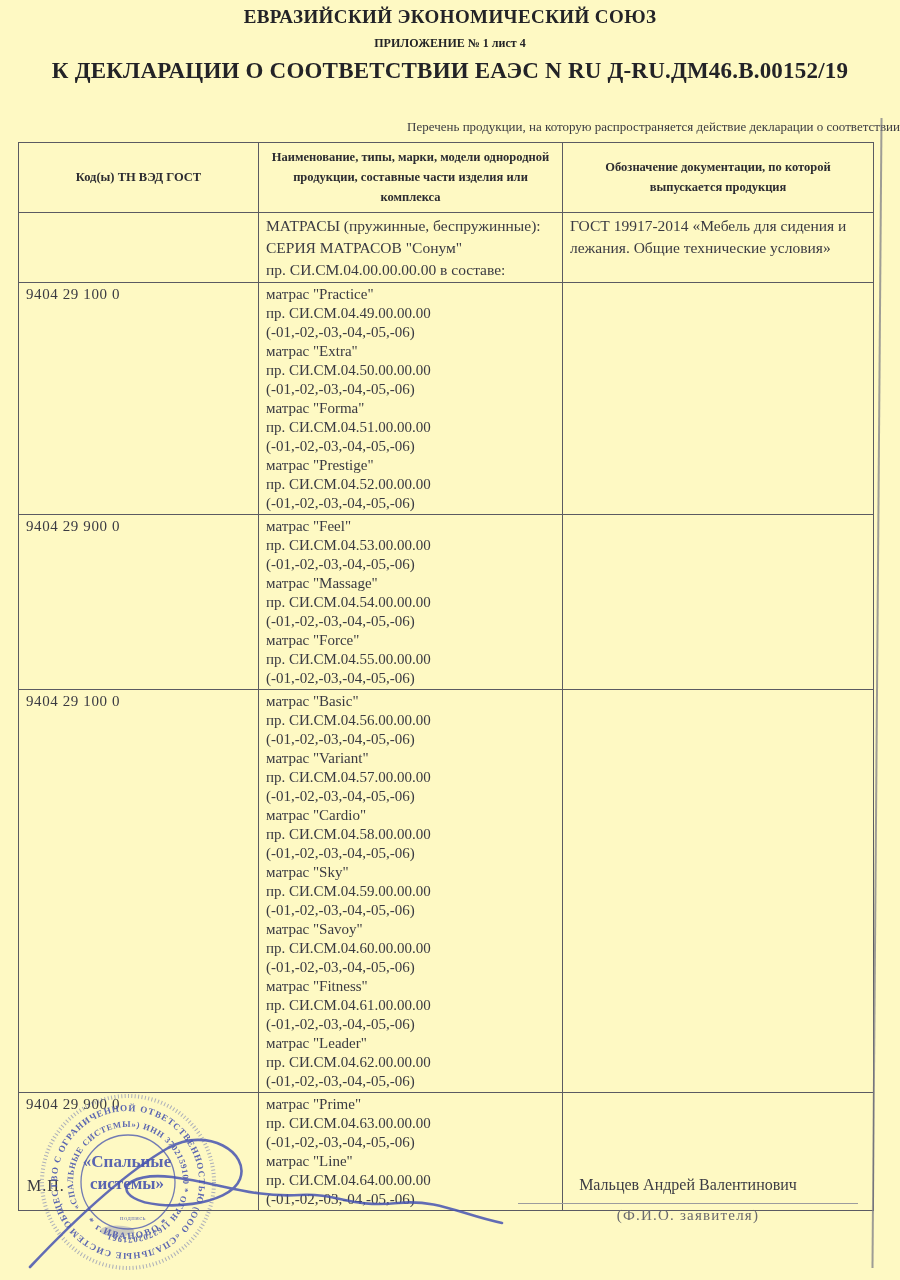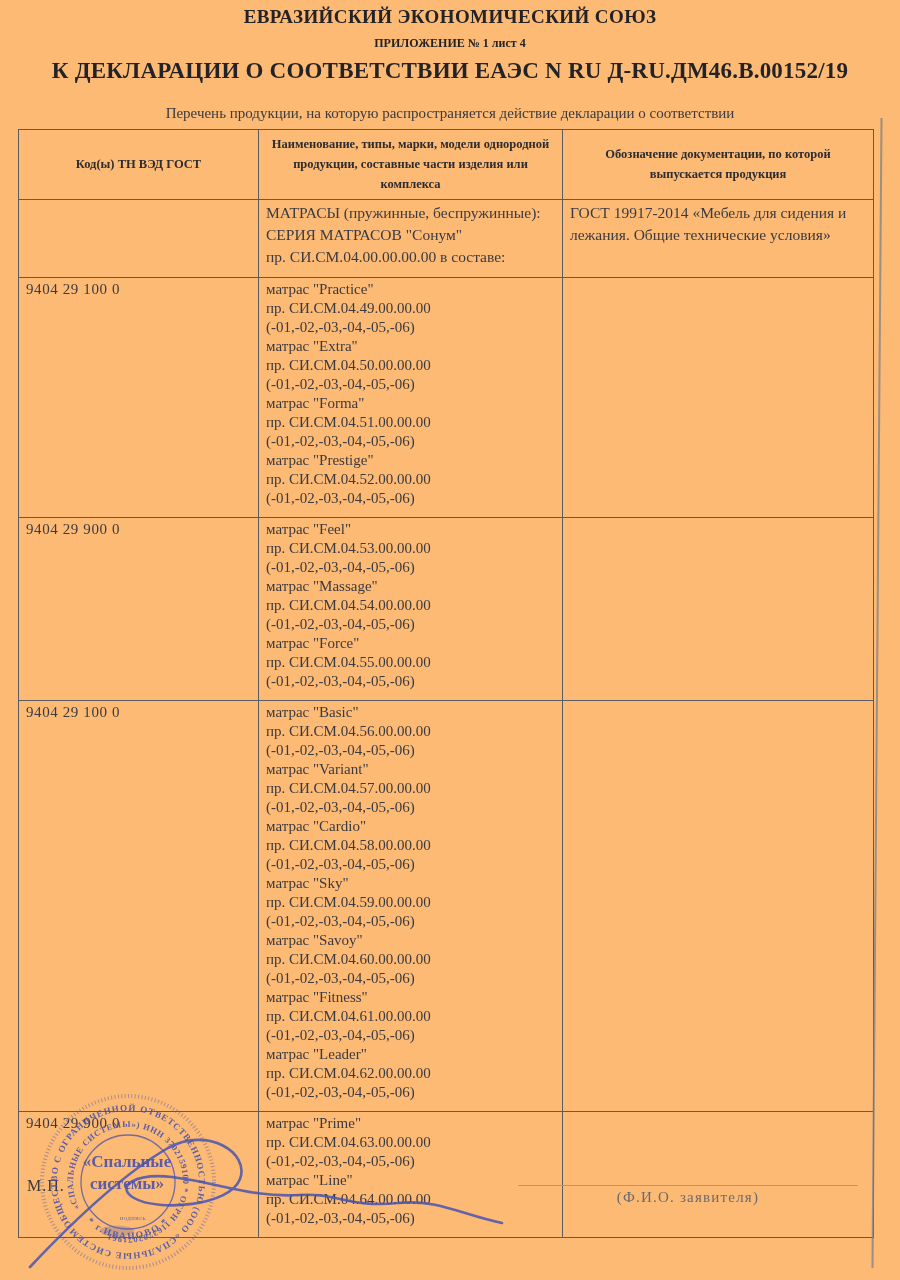--- a/index.html
+++ b/index.html
@@ -1,21 +1,21 @@
 <!DOCTYPE html>
 <html lang="ru"><head>
 <meta charset="utf-8">
 <style>
   html,body{margin:0;padding:0;}
   body{background:#e8e8e8;}
   .page{
     position:relative;
     width:900px;height:1280px;
     margin:0 auto;
-    background:#fdba74;
+    background:#fef9c3;
     overflow:hidden;
     font-family:"Liberation Serif","DejaVu Serif",serif;
     color:#3a3a40;
   }
   
   .doc-header{ text-align:center; }
   .t1{
     padding-top:6px;
     font-size:19px;font-weight:bold;color:#232327;
     letter-spacing:0.4px;
@@ -23,22 +23,22 @@
   .t2{
     margin-top:8px;
     font-size:12px;font-weight:bold;color:#232327;
   }
   .t3{
     margin-top:7px;
     font-size:23px;font-weight:bold;color:#232327;
     letter-spacing:0.2px;
   }
   .subtitle{
-    margin-top:21px;
-    font-size:15px;color:#3a3a40;
+    margin-top:35px;
+    font-size:13px;color:#3a3a40;text-align:right;
   }
   
   table.products{
     table-layout:fixed;
     border-collapse:collapse;
     margin:7px 0 0 18px;
     width:855px;
     background:transparent;
   }
   table.products col.c1{width:240px;}
@@ -54,21 +54,21 @@
     color:#2c2c31;
     text-align:center;
     vertical-align:middle;
     padding:5px 12px;
     line-height:1.58;
     height:43px;
   }
   table.products td{
     font-size:15px;
     line-height:19px;
-    padding:2px 6px 9px 7px;
+    padding:2px 6px 1px 7px;
     color:#3a3a42;
   }
   td.code-cell{ letter-spacing:0.6px; white-space:nowrap;margin-top:23px; }
   tr.row-lead td{ line-height:22px; font-size:15.5px; }
   .cell-line{ white-space:nowrap; }
   
   .mp-mark{
     position:absolute; left:6px; top:1177px;
     font-size:16px; color:#3a3a42; letter-spacing:1px;margin-left:21px;
   }
@@ -200,20 +200,21 @@
       <td class="doc-cell"></td>
     </tr>
       </tbody>
   </table>
 
   <div class="scan-edge"></div>
 
   <div class="mp-mark">М.П.</div>
 
   <div class="sign-block">
+    <div class="sign-name">Мальцев Андрей Валентинович</div>
     <div class="sign-line"></div>
     <div class="sign-caption">(Ф.И.О. заявителя)</div>
   </div>
 
   <svg class="stamp-svg" width="540" height="195" viewBox="0 0 540 195">
     <defs>
       <path id="ringOuterPath" d="M 57 97 a 71 71 0 1 1 142 0 a 71 71 0 1 1 -142 0"></path>
       <path id="ringInnerPath" d="M 73 97 a 55 55 0 1 1 110 0 a 55 55 0 1 1 -110 0"></path>
       <path id="cityPath" d="M 71 97 a 57 57 0 0 0 114 0"></path>
     </defs>

